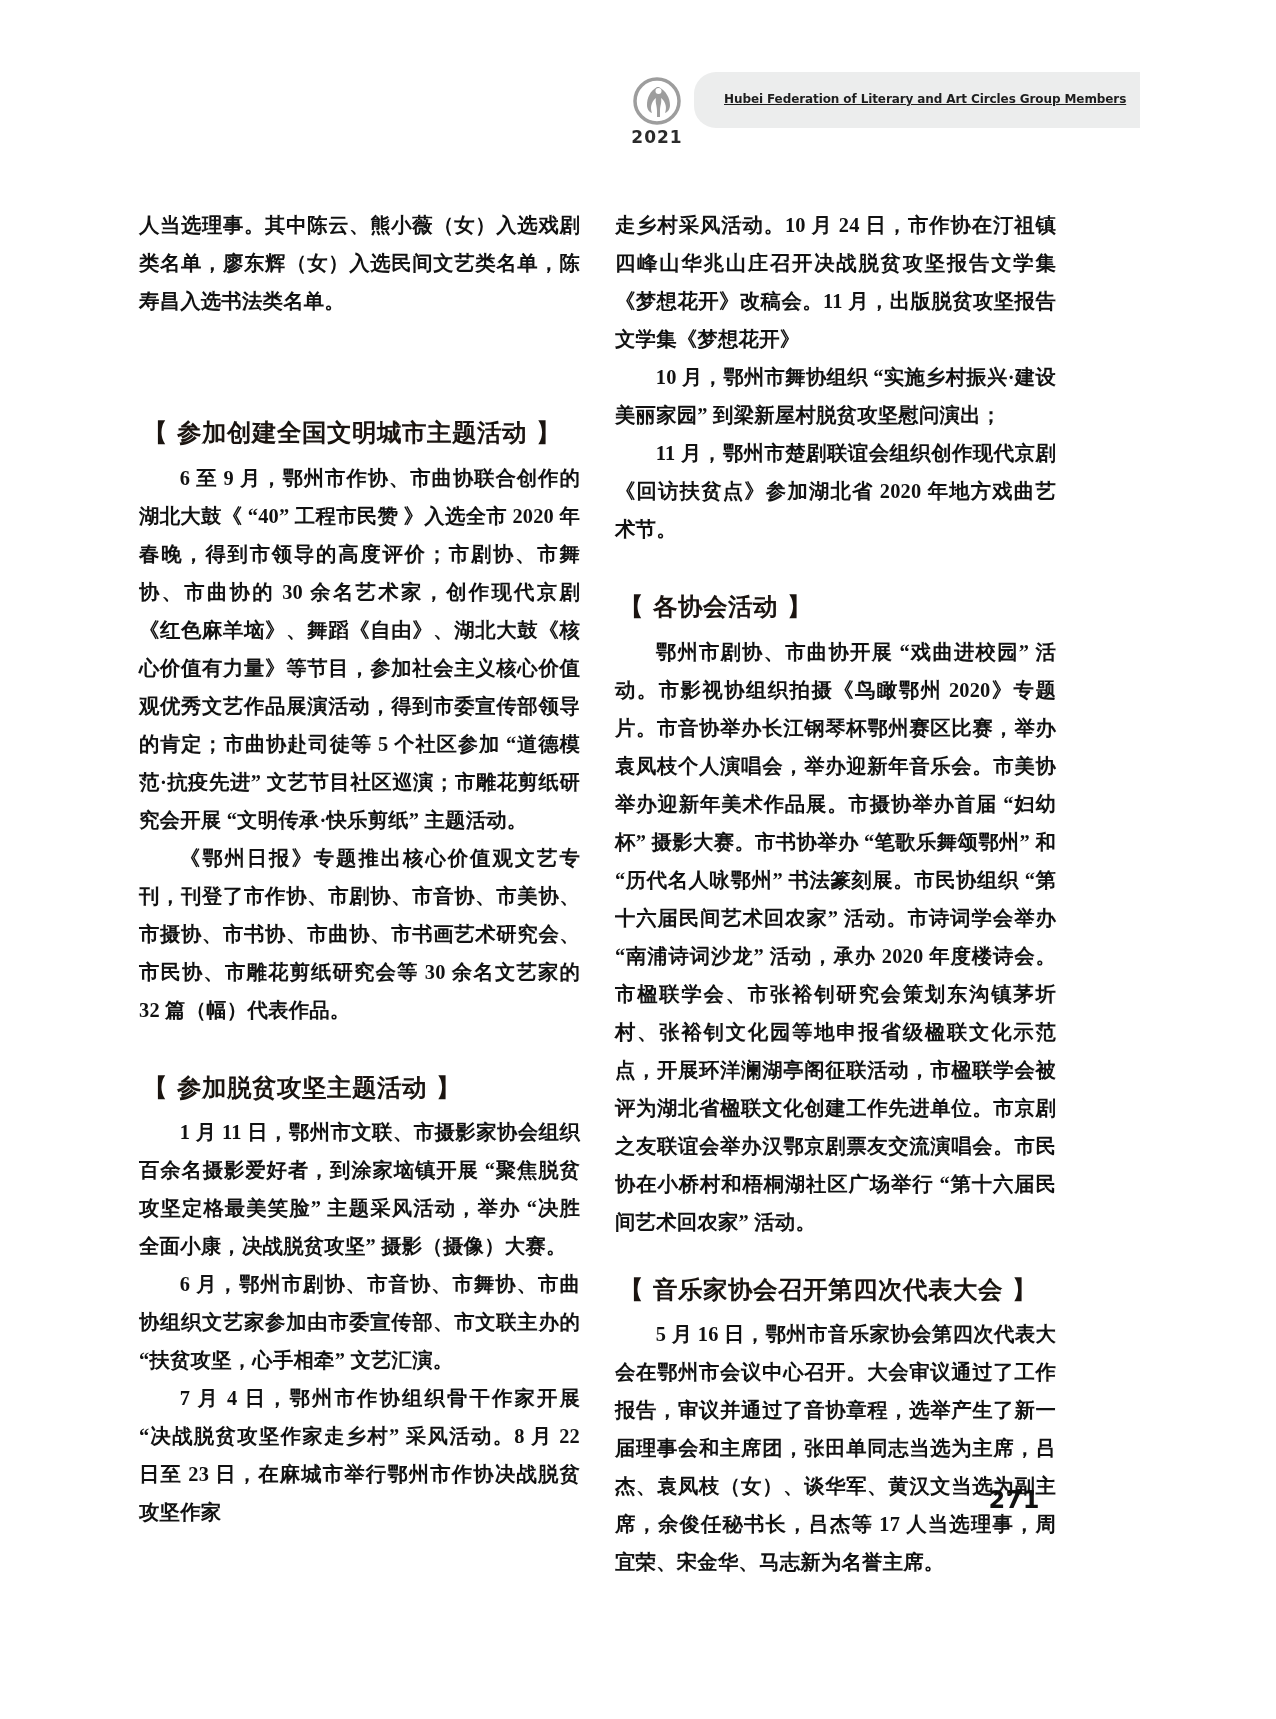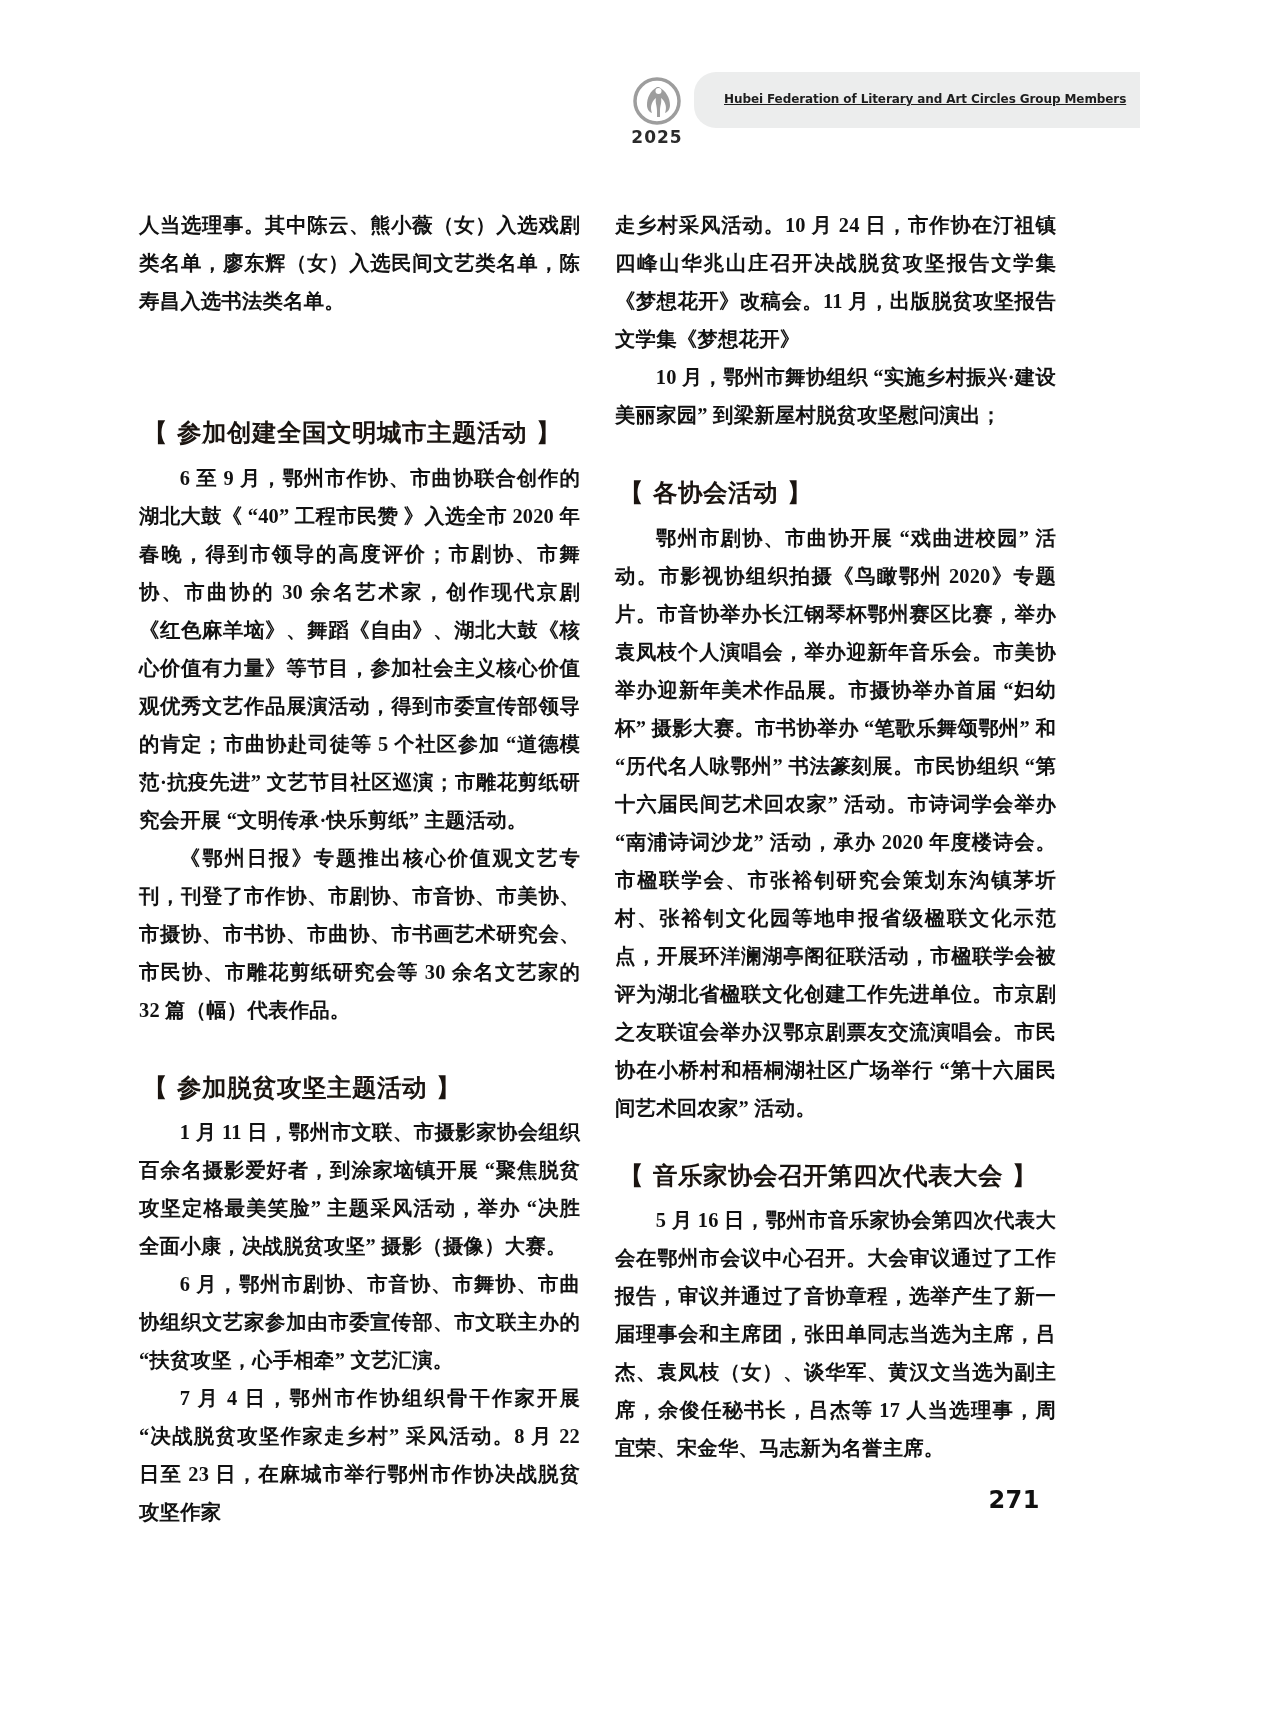--- a/index.html
+++ b/index.html
@@ -149,21 +149,21 @@
 </head>
 <body>
 
 <div class="page-header">
   <div class="logo-block">
     <svg class="logo-mark" viewBox="0 0 100 100">
       <circle cx="50" cy="50" r="44" fill="none" stroke="#9d9d9d" stroke-width="7"></circle>
       <path d="M50 22 C36 30 30 44 30 58 C30 66 34 72 40 74 C36 64 38 52 48 44 C46 54 50 58 50 70 L50 82 L56 82 L56 70 C56 58 60 54 58 44 C68 52 70 64 66 74 C72 72 76 66 76 58 C76 44 68 30 54 22 Z" fill="#9d9d9d"></path>
       <circle cx="53" cy="30" r="6" fill="#ffffff"></circle>
     </svg>
-    <div class="logo-year">2025</div>
+    <div class="logo-year">2021</div>
   </div>
   <div class="header-band">
     <div class="header-en">Hubei Federation of Literary and Art Circles Group Members</div>
   </div>
 </div>
 
 <div class="content">
 
   <div class="column column-left">
 
@@ -182,20 +182,21 @@
     <div class="sp-sec-bottom"></div>
     <p class="body-text indent">1 月 11 日，鄂州市文联、市摄影家协会组织百余名摄影爱好者，到涂家垴镇开展 “聚焦脱贫攻坚定格最美笑脸” 主题采风活动，举办 “决胜全面小康，决战脱贫攻坚” 摄影（摄像）大赛。</p>
     <p class="body-text indent">6 月，鄂州市剧协、市音协、市舞协、市曲协组织文艺家参加由市委宣传部、市文联主办的 “扶贫攻坚，心手相牵” 文艺汇演。</p>
     <p class="body-text indent">7 月 4 日，鄂州市作协组织骨干作家开展 “决战脱贫攻坚作家走乡村” 采风活动。8 月 22 日至 23 日，在麻城市举行鄂州市作协决战脱贫攻坚作家</p>
   </div>
 
   <div class="column column-right">
 
     <p class="body-text">走乡村采风活动。10 月 24 日，市作协在汀祖镇四峰山华兆山庄召开决战脱贫攻坚报告文学集《梦想花开》改稿会。11 月，出版脱贫攻坚报告文学集《梦想花开》</p>
     <p class="body-text indent">10 月，鄂州市舞协组织 “实施乡村振兴·建设美丽家园” 到梁新屋村脱贫攻坚慰问演出；</p>
+    <p class="body-text indent">11 月，鄂州市楚剧联谊会组织创作现代京剧《回访扶贫点》参加湖北省 2020 年地方戏曲艺术节。</p>
 
     <div class="sp-sec-top"></div>
     <h2 class="section-title">【 各协会活动 】</h2>
     <div class="sp-sec-bottom"></div>
     <p class="body-text indent">鄂州市剧协、市曲协开展 “戏曲进校园” 活动。市影视协组织拍摄《鸟瞰鄂州 2020》专题片。市音协举办长江钢琴杯鄂州赛区比赛，举办袁凤枝个人演唱会，举办迎新年音乐会。市美协举办迎新年美术作品展。市摄协举办首届 “妇幼杯” 摄影大赛。市书协举办 “笔歌乐舞颂鄂州” 和 “历代名人咏鄂州” 书法篆刻展。市民协组织 “第十六届民间艺术回农家” 活动。市诗词学会举办 “南浦诗词沙龙” 活动，承办 2020 年度楼诗会。市楹联学会、市张裕钊研究会策划东沟镇茅圻村、张裕钊文化园等地申报省级楹联文化示范点，开展环洋澜湖亭阁征联活动，市楹联学会被评为湖北省楹联文化创建工作先进单位。市京剧之友联谊会举办汉鄂京剧票友交流演唱会。市民协在小桥村和梧桐湖社区广场举行 “第十六届民间艺术回农家” 活动。</p>
 
     <div class="sp-sec-top-sm"></div>
     <h2 class="section-title">【 音乐家协会召开第四次代表大会 】</h2>
     <div class="sp-sec-bottom"></div>
     <p class="body-text indent">5 月 16 日，鄂州市音乐家协会第四次代表大会在鄂州市会议中心召开。大会审议通过了工作报告，审议并通过了音协章程，选举产生了新一届理事会和主席团，张田单同志当选为主席，吕杰、袁凤枝（女）、谈华军、黄汉文当选为副主席，余俊任秘书长，吕杰等 17 人当选理事，周宜荣、宋金华、马志新为名誉主席。</p>

